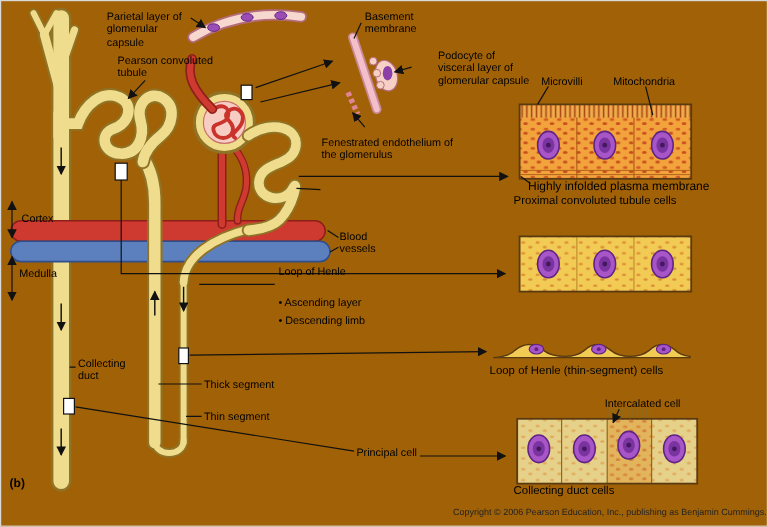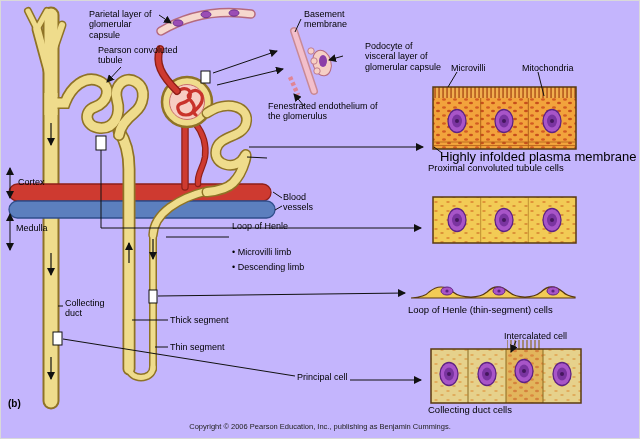--- a/index.html
+++ b/index.html
@@ -1,25 +1,25 @@
 <!DOCTYPE html>
 <html><head>
 <meta charset="utf-8">
 <style>
   *{margin:0;padding:0;box-sizing:border-box}
   html,body{width:640px;height:439px;background:#fff}
   body{font-family:"Liberation Sans",sans-serif}
-  .stage{position:relative;width:640px;height:439px;background:#c4b5fd;border:1px solid #d9d9d9;overflow:hidden}
+  .stage{position:relative;width:640px;height:439px;background:#a16207;border:1px solid #d9d9d9;overflow:hidden}
   svg.art{position:absolute;left:0;top:0}
   .lbl{position:absolute;font-size:9px;line-height:1.15;color:#000}
   .nw{white-space:nowrap}
   .b{font-weight:normal;font-size:9.5px;white-space:nowrap}
-  .sm{font-size:13px}
+  .sm{font-size:10px}
   .tag{position:absolute;left:7px;top:397px;font-size:10px;font-weight:bold}
-  .copyright{position:absolute;left:0;right:0;top:421px;text-align:center;font-size:7.5px;color:#222}
+  .copyright{position:absolute;left:0;right:0;top:421px;text-align:right;font-size:7.5px;color:#222}
 </style>
 </head>
 <body>
 
 <div class="stage">
 
 <svg class="art" width="640" height="439" viewBox="0 0 640 439">
   <defs>
     <marker id="ah" markerUnits="userSpaceOnUse" markerWidth="8" markerHeight="8" viewBox="0 0 8 8" refX="7" refY="4" orient="auto-start-reverse">
       <path d="M0,0 L8,4 L0,8 z" fill="#111"></path>
@@ -211,30 +211,30 @@
     <path d="M50,356 L50,378" marker-end="url(#ah)"></path>
     <path d="M152,238 L152,258" marker-end="url(#ah)"></path>
     <path d="M128,262 L128,242" marker-end="url(#ah)"></path>
   </g>
 </svg>
 
 <div class="lbl" style="left:88px;top:8px;width:76px">Parietal layer of glomerular capsule</div>
 <div class="lbl" style="left:97px;top:44px;width:82px">Pearson convoluted tubule</div>
 <div class="lbl" style="left:303px;top:8px;width:72px">Basement membrane</div>
 <div class="lbl" style="left:364px;top:40px;width:80px">Podocyte of visceral layer of glomerular capsule</div>
-<div class="lbl" style="left:267px;top:100px;width:110px">Fenestrated endothelium of the glomerulus</div>
+<div class="lbl" style="left:267px;top:113px;width:110px">Fenestrated endothelium of the glomerulus</div>
 <div class="lbl nw" style="left:450px;top:62px">Microvilli</div>
-<div class="lbl nw" style="left:521px;top:62px">Mitochondria</div>
+<div class="lbl nw" style="left:510px;top:62px">Mitochondria</div>
 <div class="lbl nw sm" style="left:439px;top:149px">Highly infolded plasma membrane</div>
 <div class="lbl b" style="left:427px;top:162px">Proximal convoluted tubule cells</div>
 <div class="lbl nw" style="left:17px;top:176px">Cortex</div>
 <div class="lbl" style="left:282px;top:191px;width:48px">Blood vessels</div>
 <div class="lbl nw" style="left:15px;top:222px">Medulla</div>
 <div class="lbl nw" style="left:231px;top:220px">Loop of Henle</div>
-<div class="lbl nw" style="left:231px;top:246px">• Microvilli limb</div>
+<div class="lbl nw" style="left:231px;top:246px">• Ascending layer</div>
 <div class="lbl nw" style="left:231px;top:261px">• Descending limb</div>
 <div class="lbl b" style="left:407px;top:304px">Loop of Henle (thin-segment) cells</div>
 <div class="lbl" style="left:64px;top:297px;width:58px">Collecting duct</div>
 <div class="lbl nw" style="left:169px;top:314px">Thick segment</div>
 <div class="lbl nw" style="left:169px;top:341px">Thin segment</div>
 <div class="lbl nw" style="left:503px;top:330px">Intercalated cell</div>
 <div class="lbl nw" style="left:296px;top:371px">Principal cell</div>
 <div class="lbl b" style="left:427px;top:404px">Collecting duct cells</div>
 
 <div class="tag">(b)</div>

